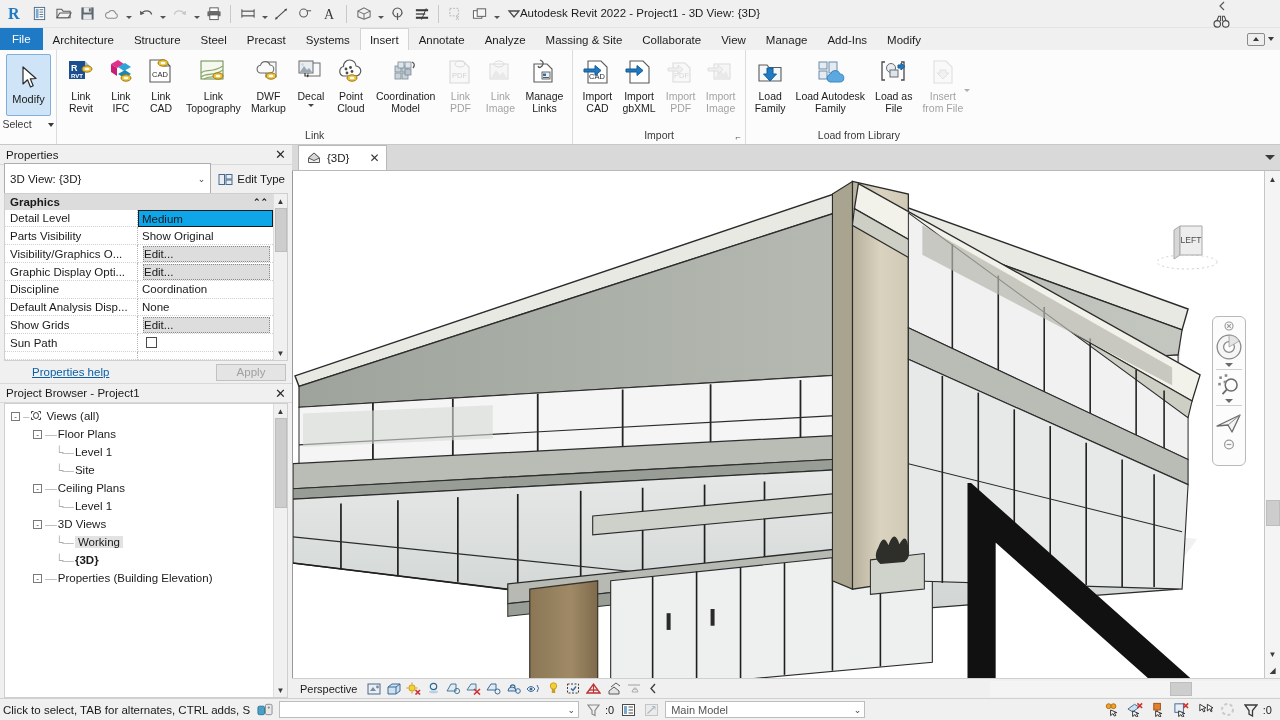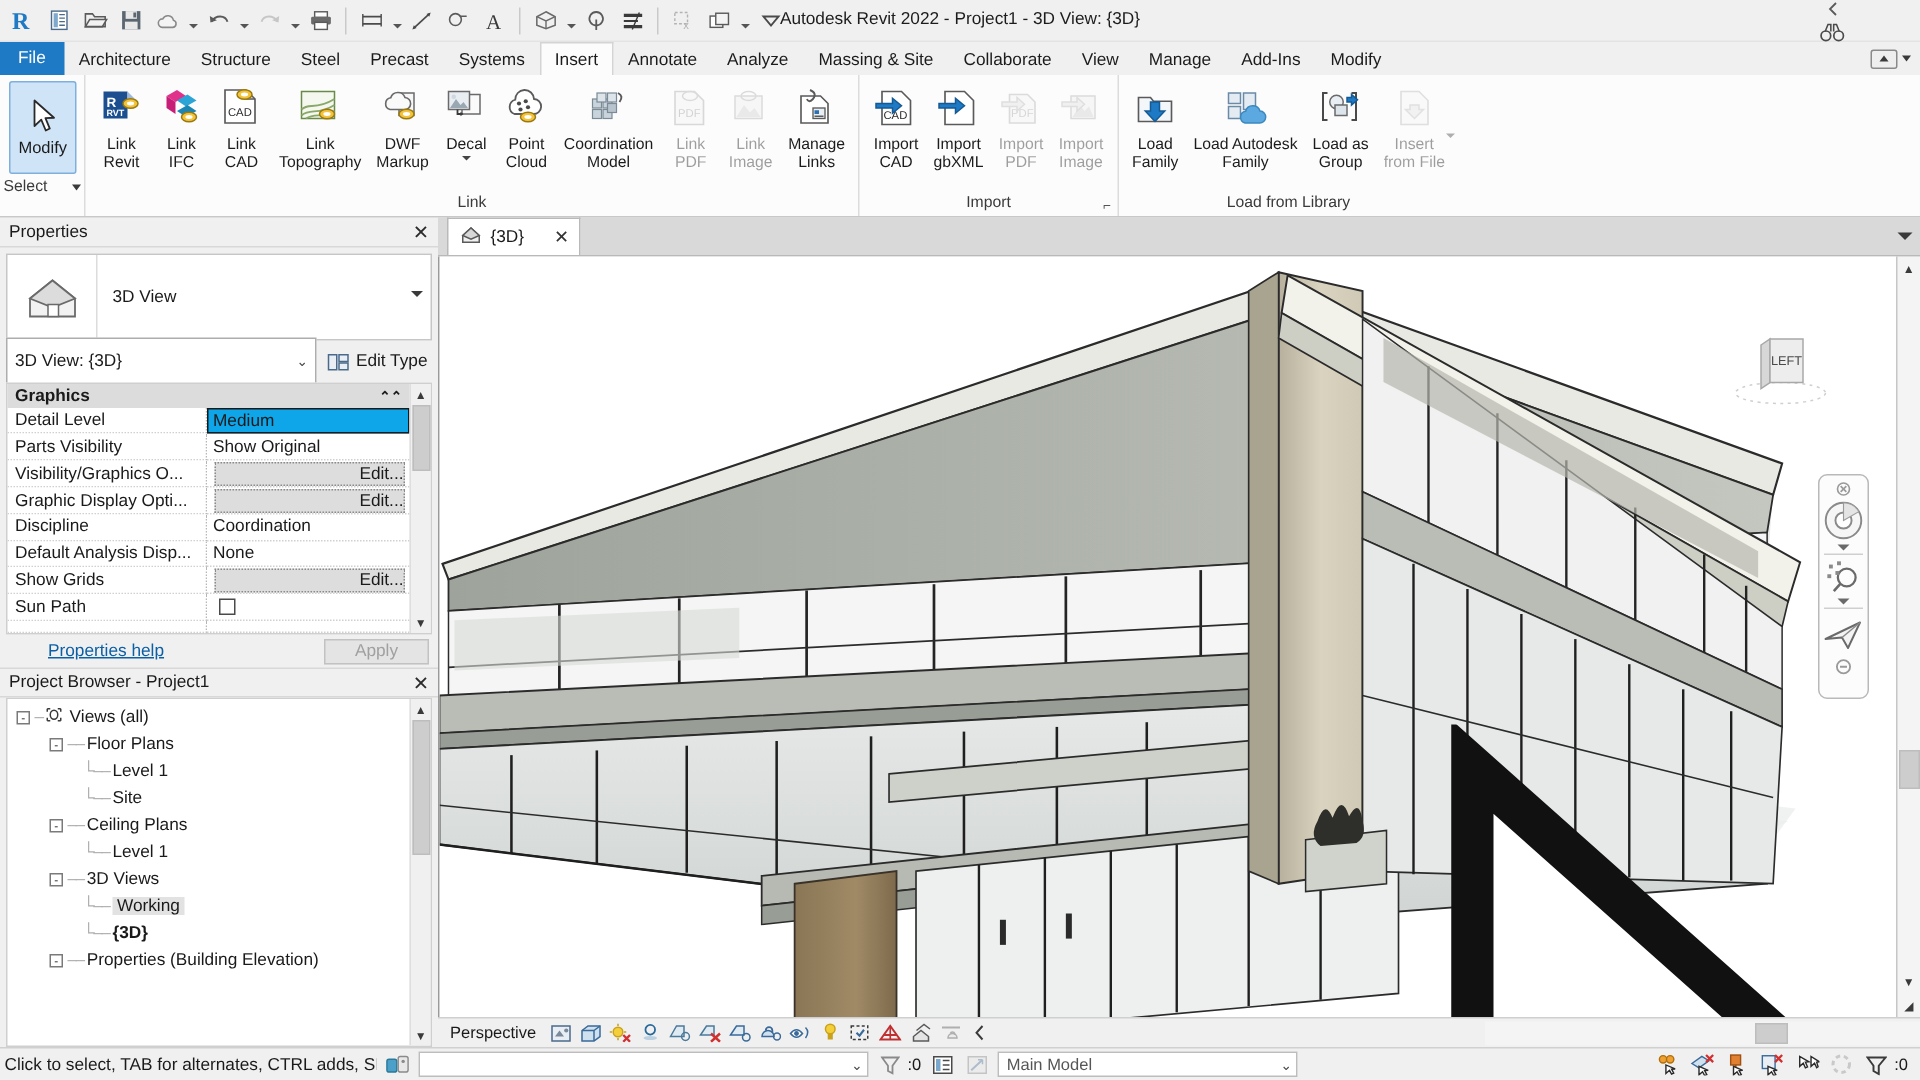--- a/index.html
+++ b/index.html
@@ -129,21 +129,21 @@
   }
   .prop-cat .collapse{ position:absolute; right:5px; font-size:9px; }
   .prow{ height:18px; display:flex; align-items:stretch; font-size:11.5px; }
   .pname{
     width:133px; flex:0 0 133px; padding-left:5px; display:flex; align-items:center;
     border-right:1px dotted #b6b6b6; border-bottom:1px dotted #d0d0d0; overflow:hidden; white-space:nowrap;
   }
   .pval{ flex:1; display:flex; align-items:center; padding-left:4px; border-bottom:1px dotted #d0d0d0; }
   .pval.boxed{ border:1px solid #1a1a1a; padding-left:3px; background:#0ea5e9; }
   .pbtn{
-    margin:1px 3px 1px 1px; flex:1; background:#ddd; border:1px dotted #8a8a8a; text-align:right;
+    margin:1px 3px 1px 1px; flex:1; background:#ddd; border:1px dotted #8a8a8a; text-align:left;
     font-size:11.5px; line-height:14px; cursor:default;
   }
   .pcheck{ width:11px; height:11px; border:1px solid #4a4a4a; background:#fff; margin-left:4px; }
   .vscroll{
     width:14px; flex:0 0 14px; background:#f0f0f0; border-left:1px solid #dedede;
     display:flex; flex-direction:column; align-items:center;
   }
   .vs-arrow{ height:14px; width:100%; display:flex; align-items:center; justify-content:center; font-size:8px; color:#3a3a3a; background:#f0f0f0;}
   .vs-thumb{ width:12px; background:#cdcdcd; border:1px solid #bdbdbd; }
   .vs-track{ flex:1; width:100%; }
@@ -714,21 +714,21 @@
           <span class="ico">
             <svg width="30" height="30" viewBox="0 0 30 30">
                 <path d="M6 4 L3 4 L3 22 L6 22" fill="none" stroke="#4a4a4a" stroke-width="1.3"></path>
                 <path d="M22 4 L25 4 L25 22 L22 22" fill="none" stroke="#4a4a4a" stroke-width="1.3"></path>
                 <circle cx="12" cy="10" r="4.5" fill="#e8eef4" stroke="#6a6a6a"></circle>
                 <rect x="11" y="12" width="8" height="7" fill="#dde5ec" stroke="#6a6a6a"></rect>
                 <path d="M19 7 L22 7 L22 5 L26 8.5 L22 12 L22 10 L19 10 z" fill="#1e7ac4" stroke="#155a94"></path>
               </svg>
           </span>
           <span class="lbl">Load as
-Group</span>
+File</span>
         </div>
         <div class="rbtn disabled">
           <span class="ico">
             <svg width="30" height="30" viewBox="0 0 30 30">
                 <path d="M6 3 L18 3 L24 9 L24 25 L6 25 z" fill="#f6f6f6" stroke="#b8b8b8" stroke-width="1.1"></path>
                 <path d="M12 12 L18 12 L18 15 L21 15 L15 21 L9 15 L12 15 z" fill="#e2e2e2" stroke="#bcbcbc"></path>
               </svg>
           </span>
           <span class="lbl">Insert
 from File</span>
@@ -741,33 +741,20 @@
 
   <div class="main">
 
     <div class="leftdock">
 
       <div class="panel-head">
         <span>Properties</span>
         <span class="x">✕</span>
       </div>
 
-      <div class="prop-preview">
-        <div class="prop-thumb">
-          <svg width="38" height="34" viewBox="0 0 38 34">
-              <path d="M4 18 L19 6 L34 18 L34 30 L4 30 z" fill="#f2f2f2" stroke="#6a6a6a" stroke-width="1.2"></path>
-              <path d="M4 18 L19 6 L34 18 L19 24 z" fill="#dcdcdc" stroke="#6a6a6a" stroke-width="1.2"></path>
-              <rect x="16" y="22" width="7" height="8" fill="#fff" stroke="#6a6a6a"></rect>
-            </svg>
-        </div>
-        <div class="prop-typename">3D View</div>
-        <div class="prop-dd">
-            <i></i>
-          </div>
-      </div>
 
       <div class="typeselect-row">
         <div class="typeselect">
           <span>3D View: {3D}</span>
           <span class="chev">⌄</span>
         </div>
         <div class="edittype">
           <svg width="15" height="13" viewBox="0 0 15 13">
               <rect x="1" y="1.5" width="5.5" height="10" fill="#e8eef4" stroke="#4a6a8a"></rect>
               <rect x="8" y="1.5" width="6" height="4.5" fill="#e8eef4" stroke="#4a6a8a"></rect>

